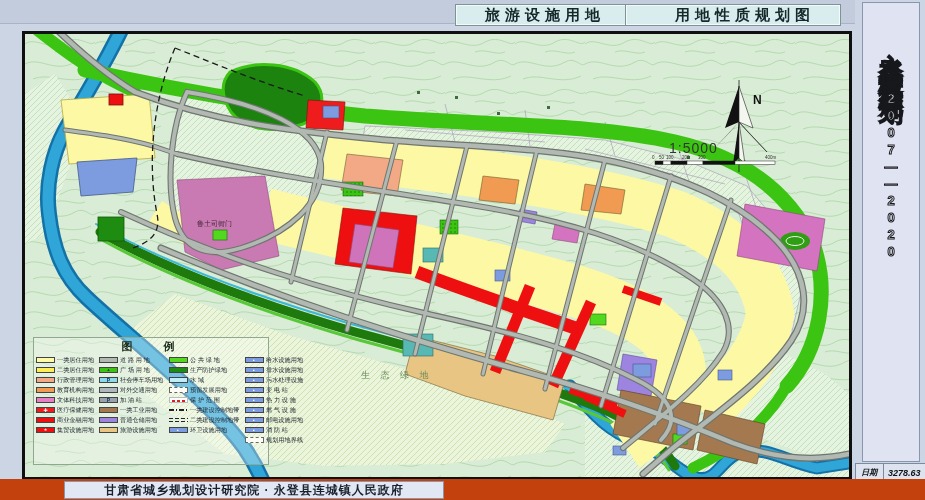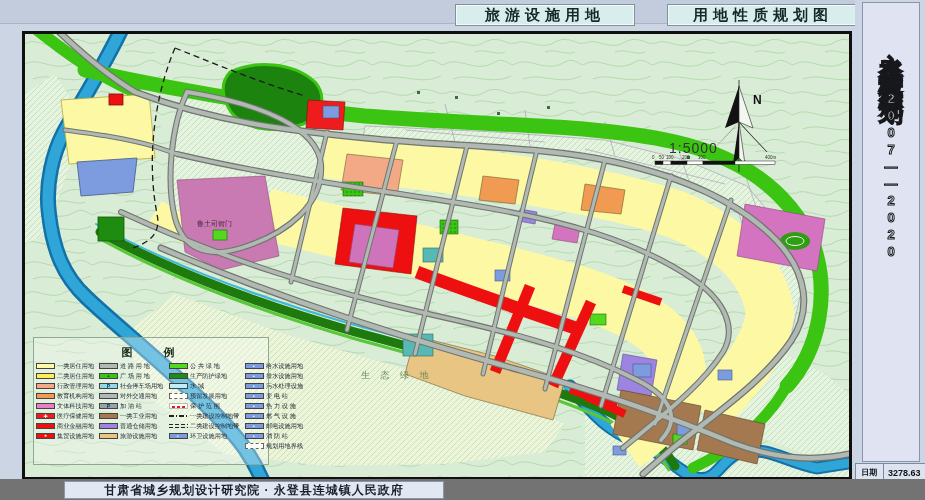--- a/index.html
+++ b/index.html
@@ -2,26 +2,26 @@
 <html><head>
 <meta charset="utf-8">
 <style>
   html,body{margin:0;padding:0;}
   body{width:925px;height:500px;background:#ccd5e4;font-family:"Liberation Sans",sans-serif;}
   .stage{position:relative;width:925px;height:500px;overflow:hidden;background:#ccd5e4;}
   .topband{position:absolute;left:0;top:0;width:925px;height:23px;background:#c2ccdc;border-bottom:1px solid #aab4c6;}
   .tab{position:absolute;top:4px;height:20px;background:#d9edee;border:1px solid #7f9296;box-shadow:inset 0 0 0 1px #f2fafa;
        display:flex;align-items:center;justify-content:center;font-weight:bold;font-size:15px;letter-spacing:5px;color:#15282a;}
   .tab1{left:455px;width:178px;}
-  .tab2{left:667px;width:190px;}
+  .tab2{left:625px;width:190px;padding-left:24px;}
   .map-frame{position:absolute;left:22px;top:31px;width:824px;height:443px;border:3px solid #101010;background:#d9ecd5;}
   .map-frame svg{display:block;}
   
   .legend{position:absolute;left:8px;top:303px;width:236px;height:128px;background:rgba(248,252,246,0.35);
-          border:1px solid #90a890;padding:6px 2px;box-sizing:border-box;}
+          border:1px solid #90a890;padding:0 2px;box-sizing:border-box;}
   .legend-title{text-align:center;font-size:11px;font-weight:bold;letter-spacing:14px;color:#1a2a1a;margin:1px 0 3px 8px;}
   .lcols{display:flex;gap:3px;}
   .lcol{display:flex;flex-direction:column;gap:4px;}
   .lrow{display:flex;align-items:center;gap:2px;height:6px;}
   .sw{width:19px;height:6px;border:1px solid #444;box-sizing:border-box;flex:0 0 19px;position:relative;
       display:flex;align-items:center;justify-content:center;}
   .ll{font-size:6.5px;color:#1d2430;white-space:nowrap;transform:scale(0.95);transform-origin:left center;}
   .sw.k-cross::after{content:"✚";color:#fff;font-size:5px;line-height:4px;}
   .sw.k-dot::after{content:"★";color:#fff;font-size:4px;line-height:4px;}
   .sw.k-p::after{content:"P";color:#0a3a6a;font-size:5px;font-weight:bold;line-height:4px;}
@@ -39,25 +39,25 @@
   .sidebar{position:absolute;left:855px;top:0;width:70px;height:500px;background:#ccd5e4;}
   .sidebox{position:absolute;left:7px;top:2px;width:56px;height:458px;background:#dfe3f2;border:1px solid #8a96ac;
            display:flex;flex-direction:column;align-items:center;}
   .vtitle{writing-mode:vertical-rl;text-orientation:upright;font-size:24px;font-weight:bold;letter-spacing:5px;
           color:#eef0fa;-webkit-text-stroke:1.3px #16181c;margin-top:32px;}
   .vyears{writing-mode:vertical-rl;text-orientation:upright;font-size:13px;font-weight:bold;letter-spacing:2px;
           color:#f0f2fa;-webkit-text-stroke:1px #16181c;margin-top:6px;}
   .datebox{position:absolute;left:0px;top:463px;width:70px;height:37px;border-left:1px solid #7a8aa0;}
   .drow{display:flex;height:18px;border-bottom:1px solid #7a8aa0;}
   .dcell{border-right:1px solid #7a8aa0;border-top:1px solid #7a8aa0;background:#dde4f0;display:flex;align-items:center;justify-content:center;
-         font-weight:bold;color:#101418;}
+         font-weight:bold;color:#101418;font-style:italic;}
   .dl{width:27px;font-size:8px;}
   .dv{width:42px;font-size:9px;}
   
-  .footer{position:absolute;left:0;top:479px;width:925px;height:21px;background:#737373;}
+  .footer{position:absolute;left:0;top:479px;width:925px;height:21px;background:#c2410c;}
   .credit{position:absolute;left:64px;top:2px;width:378px;height:16px;background:#e2e8f3;border:1px solid #8a96aa;
           display:flex;align-items:center;justify-content:center;font-size:12px;font-weight:bold;color:#1a2230;letter-spacing:1px;}
   text{font-family:"Liberation Sans",sans-serif;}
 </style>
 </head>
 <body>
 
 <div class="stage">
   <div class="topband"></div>
   <div class="tab tab1">

